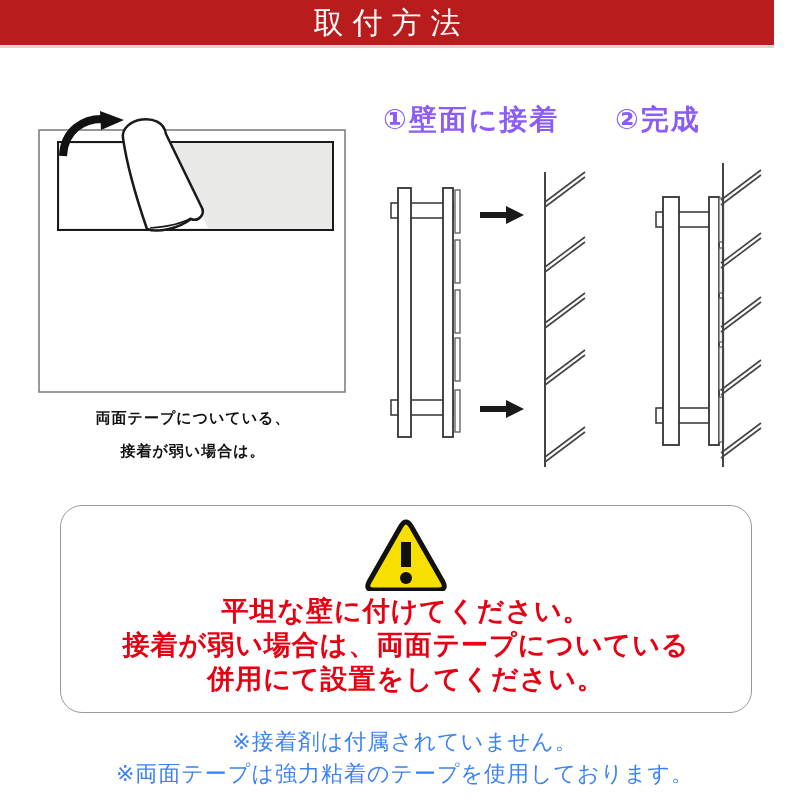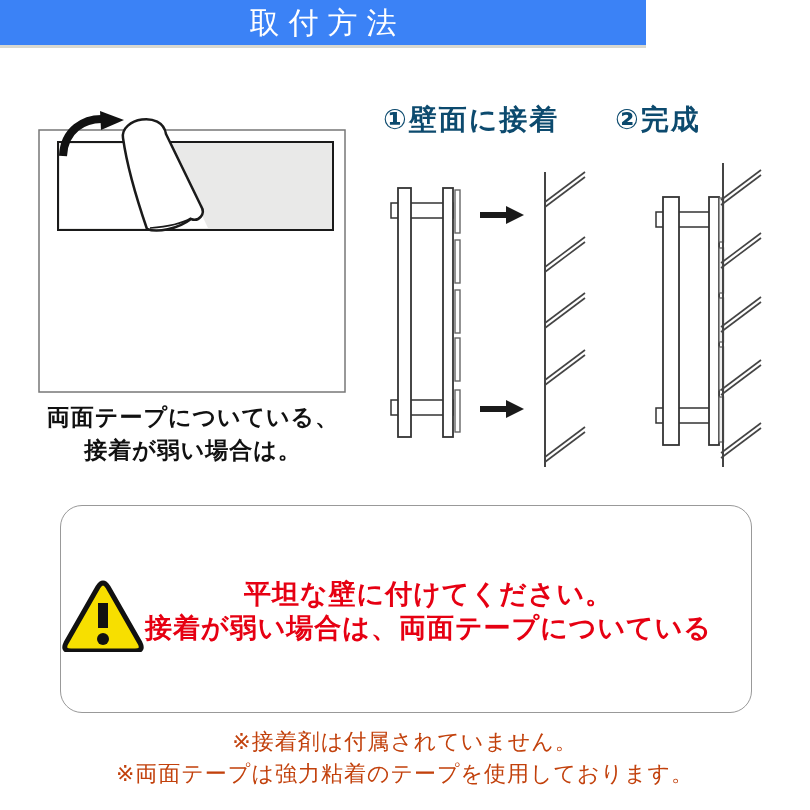--- a/index.html
+++ b/index.html
@@ -3,60 +3,60 @@
 <meta charset="utf-8">
 <style>
   html,body{margin:0;padding:0;}
   body{
     width:810px;height:810px;position:relative;background:#ffffff;
     font-family:"Liberation Sans","DejaVu Sans",sans-serif;
     color:#1a1a1a;overflow:hidden;
   }
   
   .header{
-    position:absolute;left:0;top:0;width:646px;height:45px;
-    background:#3b82f6;border-bottom:3px solid #d8d8d0;
+    position:absolute;left:0;top:0;width:774px;height:45px;
+    background:#b91c1c;border-bottom:3px solid #d8d8d0;
     display:flex;align-items:flex-end;justify-content:center;
   }
   .header .title{
     color:#ffffff;font-size:30px;font-weight:400;
     letter-spacing:9px;text-indent:9px;line-height:45px;
   }
   
   .svg-abs{position:absolute;}
   .peel-svg{left:38px;top:110px;}
   .attach-svg{left:385px;top:165px;}
   .done-svg{left:650px;top:158px;}
   
   .caption{
     position:absolute;left:30px;top:401px;width:326px;
-    text-align:center;font-size:23px;font-weight:bold;
+    text-align:center;font-size:15px;font-weight:bold;
     line-height:33px;letter-spacing:1px;color:#111;
   }
   .step-heading{
     position:absolute;top:101px;font-size:28px;font-weight:bold;
-    letter-spacing:2px;color:#0c4a6e;white-space:nowrap;
+    letter-spacing:2px;color:#8b5cf6;white-space:nowrap;
   }
   .step1-heading{left:383px;}
   .step2-heading{left:615px;}
   
   .warning-box{
     position:absolute;left:60px;top:505px;width:692px;height:208px;
     border:1.5px solid #999;border-radius:22px;background:#fff;
-    box-sizing:border-box;display:flex;flex-direction:row;align-items:center;
+    box-sizing:border-box;display:flex;flex-direction:column;align-items:center;
   }
   .warning-box .tri{margin-top:13px;}
   .warning-text{
     margin-top:3px;text-align:center;font-size:27px;font-weight:bold;
     line-height:34px;letter-spacing:1px;color:#e60012;white-space:nowrap;
   }
   
   .notes{
     position:absolute;left:0;top:726px;width:810px;text-align:center;
-    font-size:22px;line-height:32px;letter-spacing:1px;color:#c2410c;
+    font-size:22px;line-height:32px;letter-spacing:1px;color:#3b82f6;
   }
 </style>
 </head>
 <body>
 
 <div class="header">
   <div class="title">取付方法</div>
 </div>
 
 <svg class="svg-abs peel-svg" width="310" height="285" viewBox="0 0 310 285">
@@ -146,19 +146,20 @@
 
 <div class="warning-box">
   <svg class="tri" width="84" height="72" viewBox="0 0 84 72">
     <path d="M 37,7 Q 42,-1 47,7 L 79,63 Q 83,71 74,71 L 10,71 Q 1,71 5,63 Z" fill="#f7df00" stroke="#111" stroke-width="5" stroke-linejoin="round"></path>
     <line x1="42" y1="23" x2="42" y2="48" stroke="#111" stroke-width="10"></line>
     <circle cx="42" cy="59" r="6" fill="#111"></circle>
   </svg>
   <div class="warning-text">
     <span>平坦な壁に付けてください。</span><br>
     <span>接着が弱い場合は、両面テープについている</span><br>
+    <span>併用にて設置をしてください。</span>
   </div>
 </div>
 
 <div class="notes">
   <span>※接着剤は付属されていません。</span><br>
   <span>※両面テープは強力粘着のテープを使用しております。</span>
 </div>
 
 </body></html>

